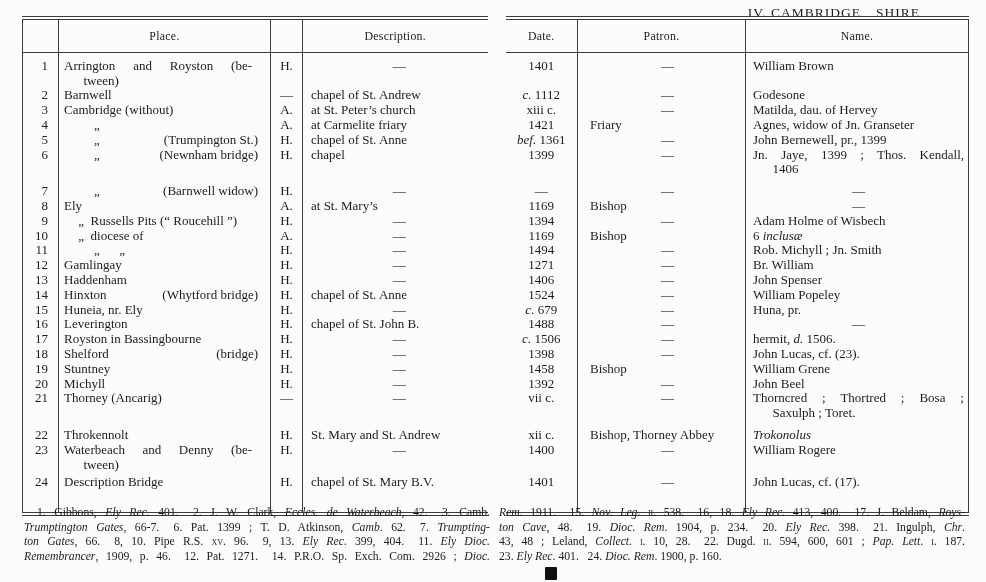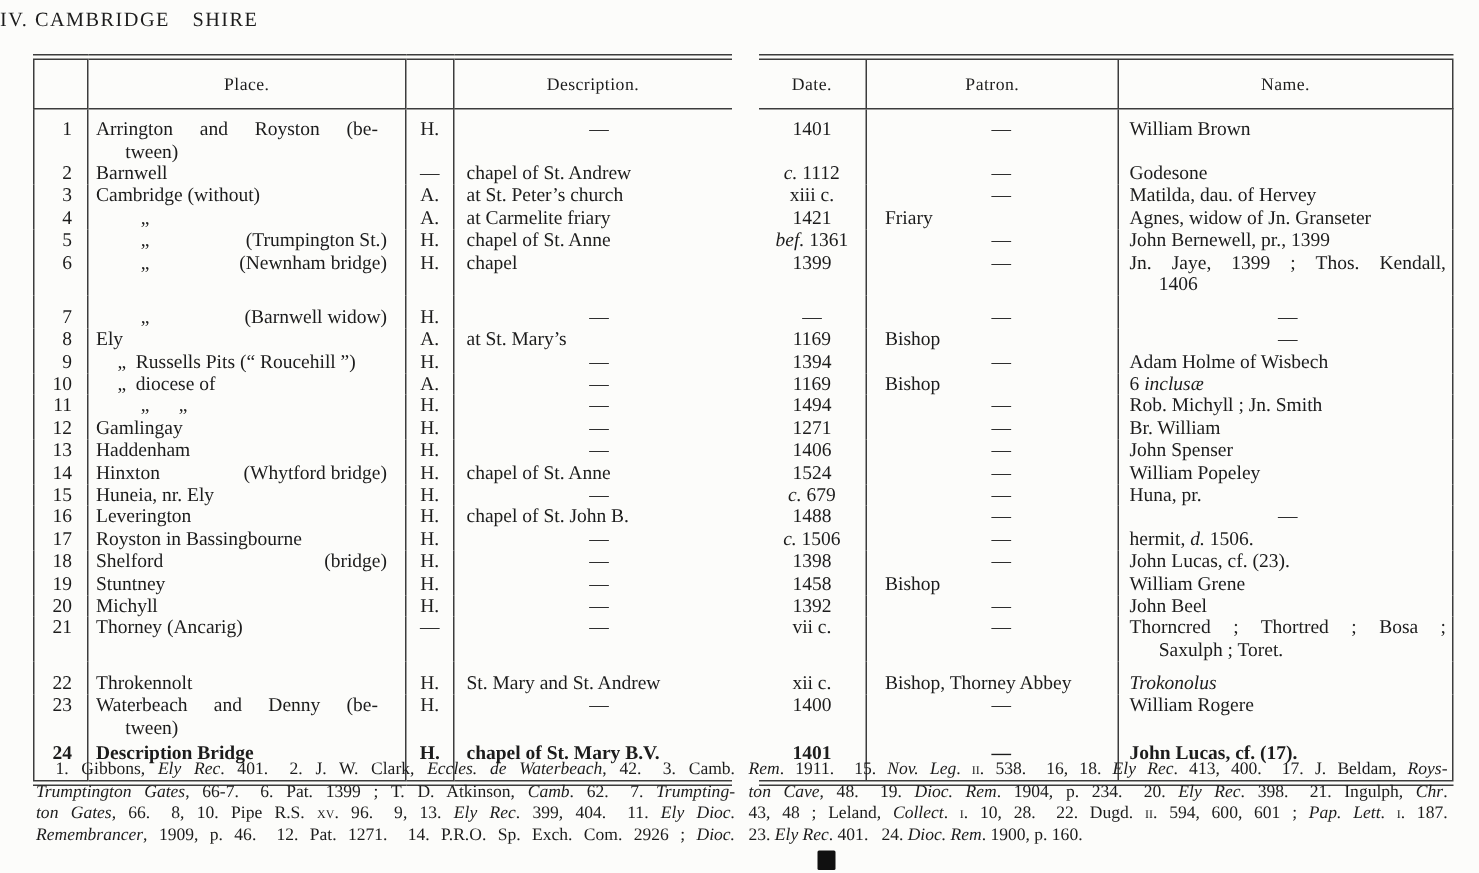--- a/index.html
+++ b/index.html
@@ -5,27 +5,27 @@
   html,body{margin:0;padding:0;}
   body{
     width:986px;height:582px;position:relative;overflow:hidden;
     background:var(--paper,#fcfcfa);color:var(--ink,#1c1c1c);
     font-family:"Liberation Serif",serif;
   }
   .page{position:absolute;inset:0;}
   
   .title{
     position:absolute;top:5px;left:0;width:100%;
-    text-align:left;font-size:13.5px;letter-spacing:1px;
+    text-align:right;font-size:13.5px;letter-spacing:1px;
     padding-right:66px;box-sizing:border-box;white-space:nowrap;
   }
   .tgap{display:inline-block;width:15px;}
   
   table.records{
-    position:absolute;top:36px;left:22px;width:946px;
+    position:absolute;top:16px;left:22px;width:946px;
     border-collapse:collapse;table-layout:fixed;
     font-size:13px;line-height:14.8px;
   }
   .records th,.records td{vertical-align:top;padding:0;}
   .records thead th{
     font-weight:normal;font-size:11.8px;letter-spacing:0.3px;
     padding:9px 2px 8px;text-align:center;
     border-top:4px double var(--rule,#3c3c3c);
     border-bottom:1px solid var(--rule,#3c3c3c);
   }
@@ -38,21 +38,21 @@
   tbody td.c-no{text-align:right;padding-right:10px;}
   tbody td.c-place{padding-left:5px;}
   tbody td.c-type{text-align:center;}
   tbody td.c-desc{padding-left:8px;}
   tbody td.c-date{text-align:center;}
   tbody td.c-patron{padding-left:12px;}
   tbody td.c-name{padding-left:7px;padding-right:4px;}
   tr.first td{padding-top:6px;}
   tr.gap td{padding-top:7px;}
   tr.gap-sm td{padding-top:3px;}
-  tr.last td{border-bottom:4px double var(--rule,#3c3c3c);padding-bottom:10px;font-weight:bold;}
+  tr.last td{border-bottom:4px double var(--rule,#3c3c3c);padding-bottom:22px;}
   .dash{text-align:center;}
   .l2{padding-left:1.5em;}
   .just-line{text-align:justify;text-align-last:justify;}
   td.c-place .just-line{padding-right:18px;}
   .spread{display:flex;justify-content:space-between;padding-right:12px;}
   
   .footnotes{
     position:absolute;top:506px;left:24px;width:942px;
     display:flex;gap:9px;font-size:11.7px;line-height:14.6px;
   }

